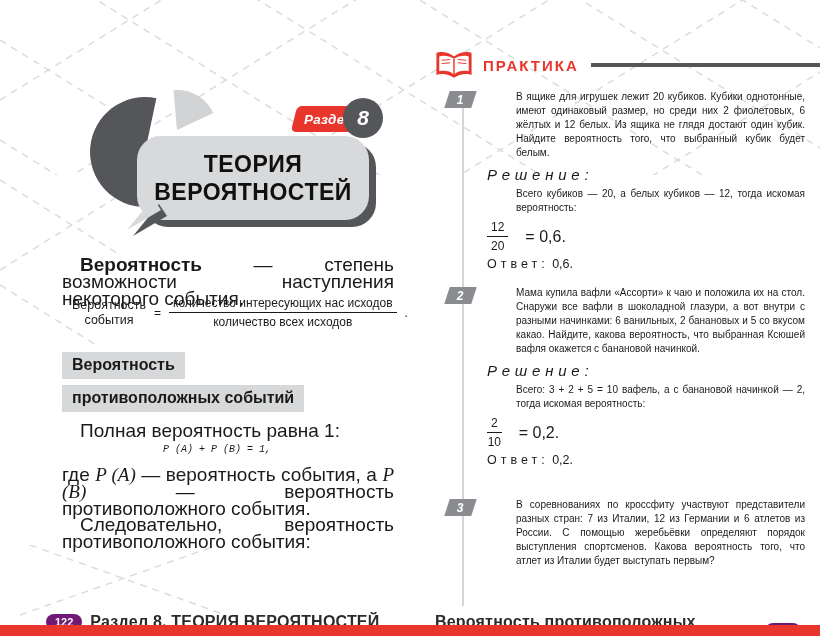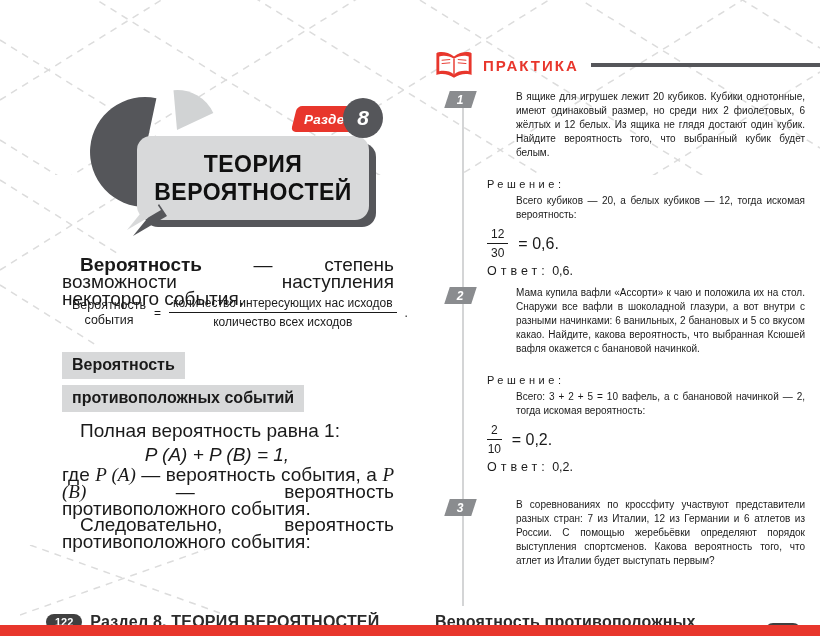--- a/index.html
+++ b/index.html
@@ -28,21 +28,21 @@
     font-size:13.5px; padding-left:10px; letter-spacing:.3px;
   }
   .n8 {
     position:absolute; left:343px; top:94px; width:40px; height:40px;
     border-radius:50%; background:#55565a; color:#fff; z-index:4;
     display:flex; align-items:center; justify-content:center;
     font-weight:bold; font-style:italic; font-size:21px;
   }
   .bubble {
     position:absolute; left:137px; top:132px; width:232px; height:84px;
-    background:#d8d9da; border-radius:14px; z-index:2;
+    background:#d8d9da; border-radius:24px; z-index:2;
     box-shadow:7px 7px 0 #55565a;
     display:flex; flex-direction:column; align-items:center; justify-content:center;
   }
   .bubble .t {
     font-weight:bold; font-size:23px; letter-spacing:.5px; color:#101010; line-height:28px;
   }
   .bubble svg.tail { position:absolute; left:-10px; top:62px; }
 
   
   .body-text {
@@ -60,51 +60,51 @@
   .frac .den { padding-top:2px; line-height:14px; }
   .subsection { position:absolute; left:62px; top:348px; }
   .subsection span {
     display:inline-block; background:#d7d8d9; padding:4px 10px 5px;
     font-weight:bold; font-size:16px; margin-bottom:6px;
   }
   .subsection span:last-child { display:block; width:max-content; }
   .math { font-family:"Liberation Serif", serif; font-style:italic; }
   .center-f {
     position:absolute; left:62px; width:310px; text-align:center;
-    font-family:Liberation Sans, sans-serif; font-style:italic; font-size:19px;
+    font-family:Liberation Mono, monospace; font-style:italic; font-size:10px;
   }
 
   
   .practice-header {
     position:absolute; left:25px; top:46px; width:385px;
     display:flex; align-items:center;
   }
   .practice-header .label {
     color:#e8362c; font-weight:bold; font-size:15px; letter-spacing:2px; margin-left:10px;
   }
   .practice-header .rule { flex:1; height:3.5px; background:#55565a; margin-left:12px; }
   .vline { position:absolute; left:52px; top:88px; width:2px; height:514px; background:#d4d5d6; }
   .problem { position:absolute; left:77px; width:318px; }
   .pnum {
     position:absolute; left:-40px; top:1px; width:27px; height:17px;
     background:#8a8c8f; transform:skewX(-18deg);
     display:flex; align-items:center; justify-content:center;
   }
   .pnum span { transform:skewX(18deg); color:#fff; font-style:italic; font-weight:bold; font-size:12px; }
   .ptext { font-size:10px; line-height:14px; text-align:justify;margin-left:29px; }
-  .sol-label { font-size:11px; margin:18px 0 4px; }
+  .sol-label { font-size:15px; margin:6px 0 4px;font-style:italic; }
   .spread { letter-spacing:.32em; }
-  .frac-row { display:flex; align-items:center; gap:10px; margin:5px 0 4px; font-size:12px; }
+  .frac-row { display:flex; align-items:center; gap:17px; margin:5px 0 4px; font-size:12px; }
   .frac-res { font-size:16px; }
   .answer { font-size:12.5px; margin-top:4px; }
 
   
   .footer { position:absolute; top:609px; display:flex; align-items:center; gap:8px; }
   .footer .pill {
-    background:#404040; color:#fff; font-weight:bold; font-size:11px;
+    background:#701a75; color:#fff; font-weight:bold; font-size:11px;
     padding:2px 9px; border-radius:8px;
   }
   .footer .flabel { font-weight:bold; font-size:16px; color:#2b2b2b; letter-spacing:.2px; }
   #footer-left  { left:46px; }
   #footer-right { left:25px; width:366px; justify-content:flex-end; }
   .redbar { position:absolute; left:0; bottom:0; width:820px; height:11px; background:#e8362c; }
 </style>
 </head>
 <body>
 
@@ -216,21 +216,21 @@
   <section class="problem" style="top:86px">
     <div class="pnum">
         <span>1</span>
       </div>
     <p class="ptext">В ящике для игрушек лежит 20 кубиков. Кубики однотонные, имеют одинаковый размер, но среди них 2 фиолетовых, 6 жёлтых и 12 белых. Из ящика не глядя достают один кубик. Найдите вероятность того, что выбранный кубик будет белым.</p>
     <p class="sol-label spread">Решение:</p>
     <p class="ptext">Всего кубиков — 20, а белых кубиков — 12, тогда искомая вероятность:</p>
     <div class="frac-row">
       <span class="frac">
         <span class="num">12</span>
-        <span class="den">30</span>
+        <span class="den">20</span>
       </span>
       <span class="frac-res">= 0,6.</span>
     </div>
     <p class="answer"><span class="spread">Ответ:</span> <span>0,6.</span></p>
   </section>
 
   <section class="problem" style="top:282px">
     <div class="pnum">
         <span>2</span>
       </div>

